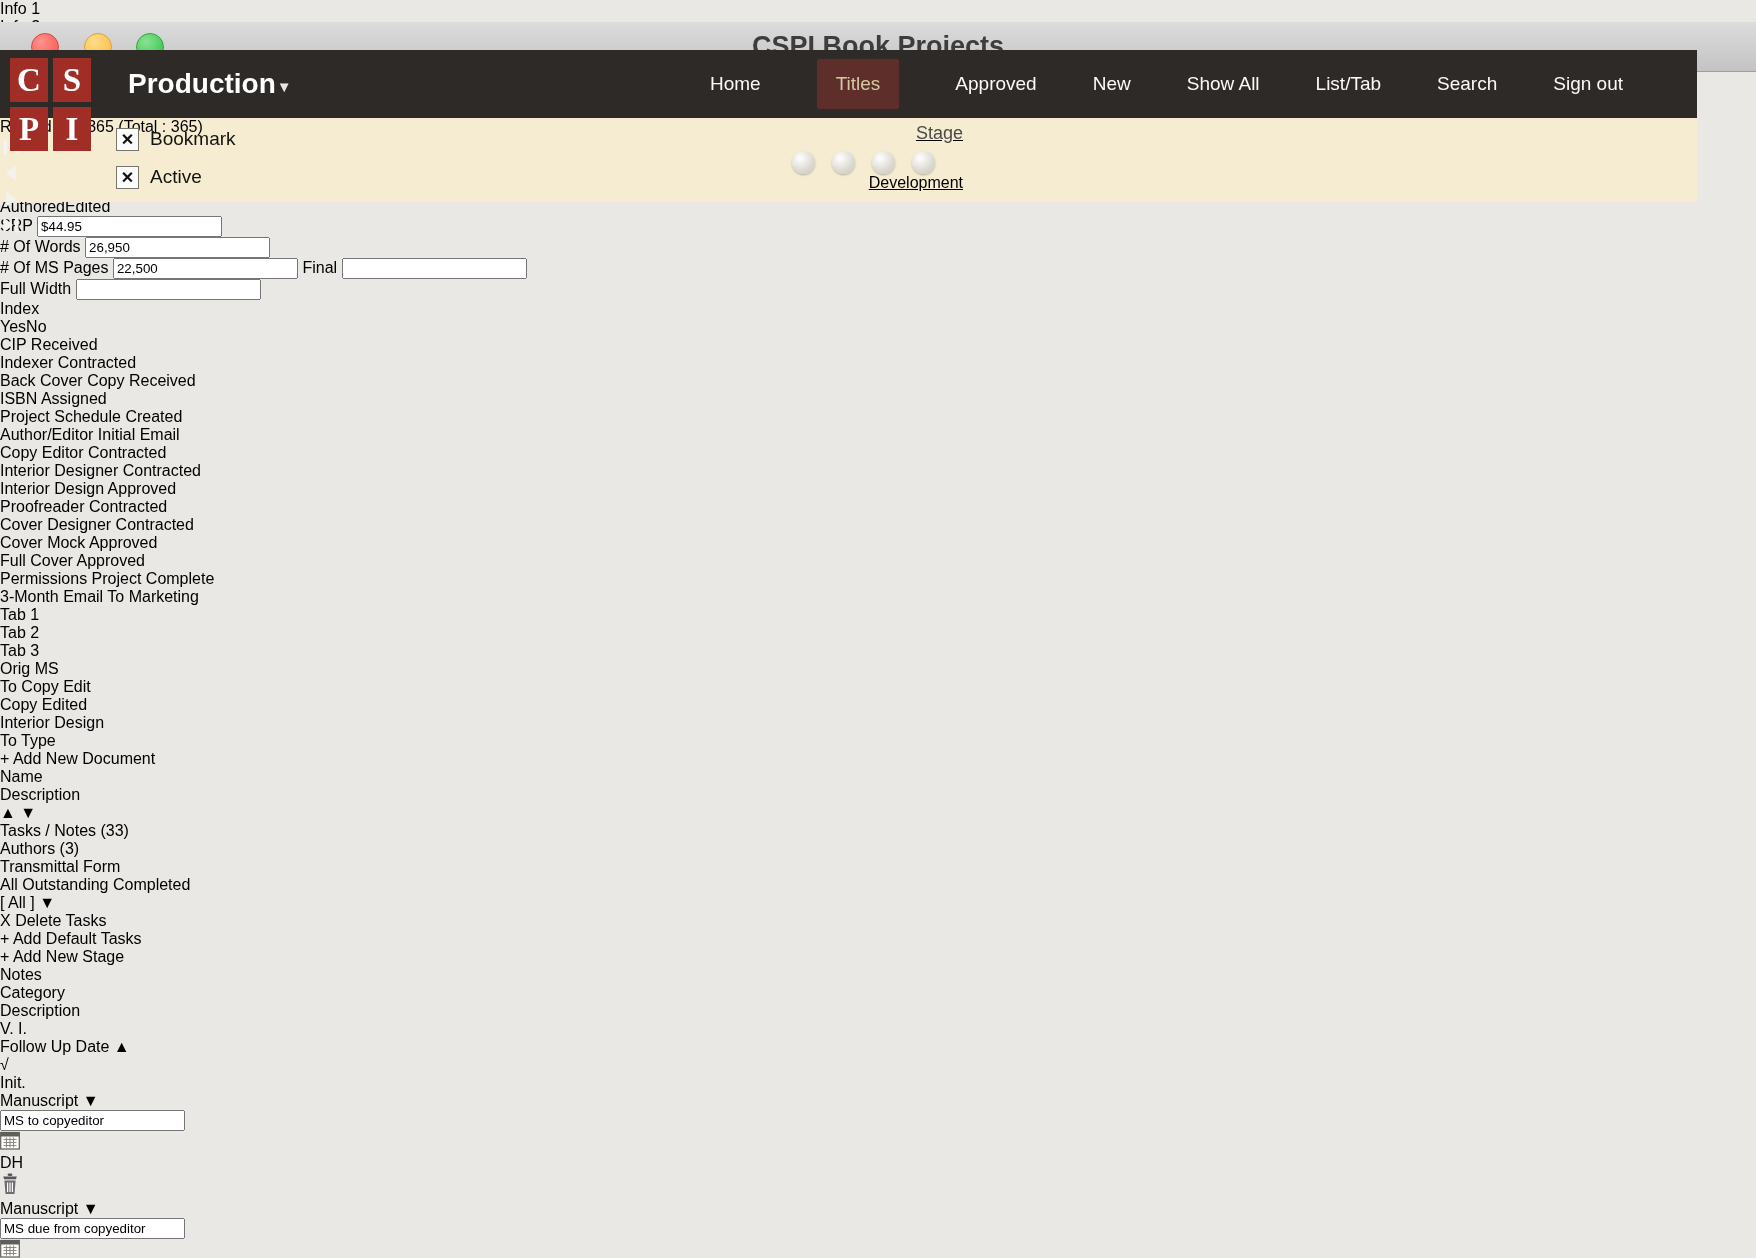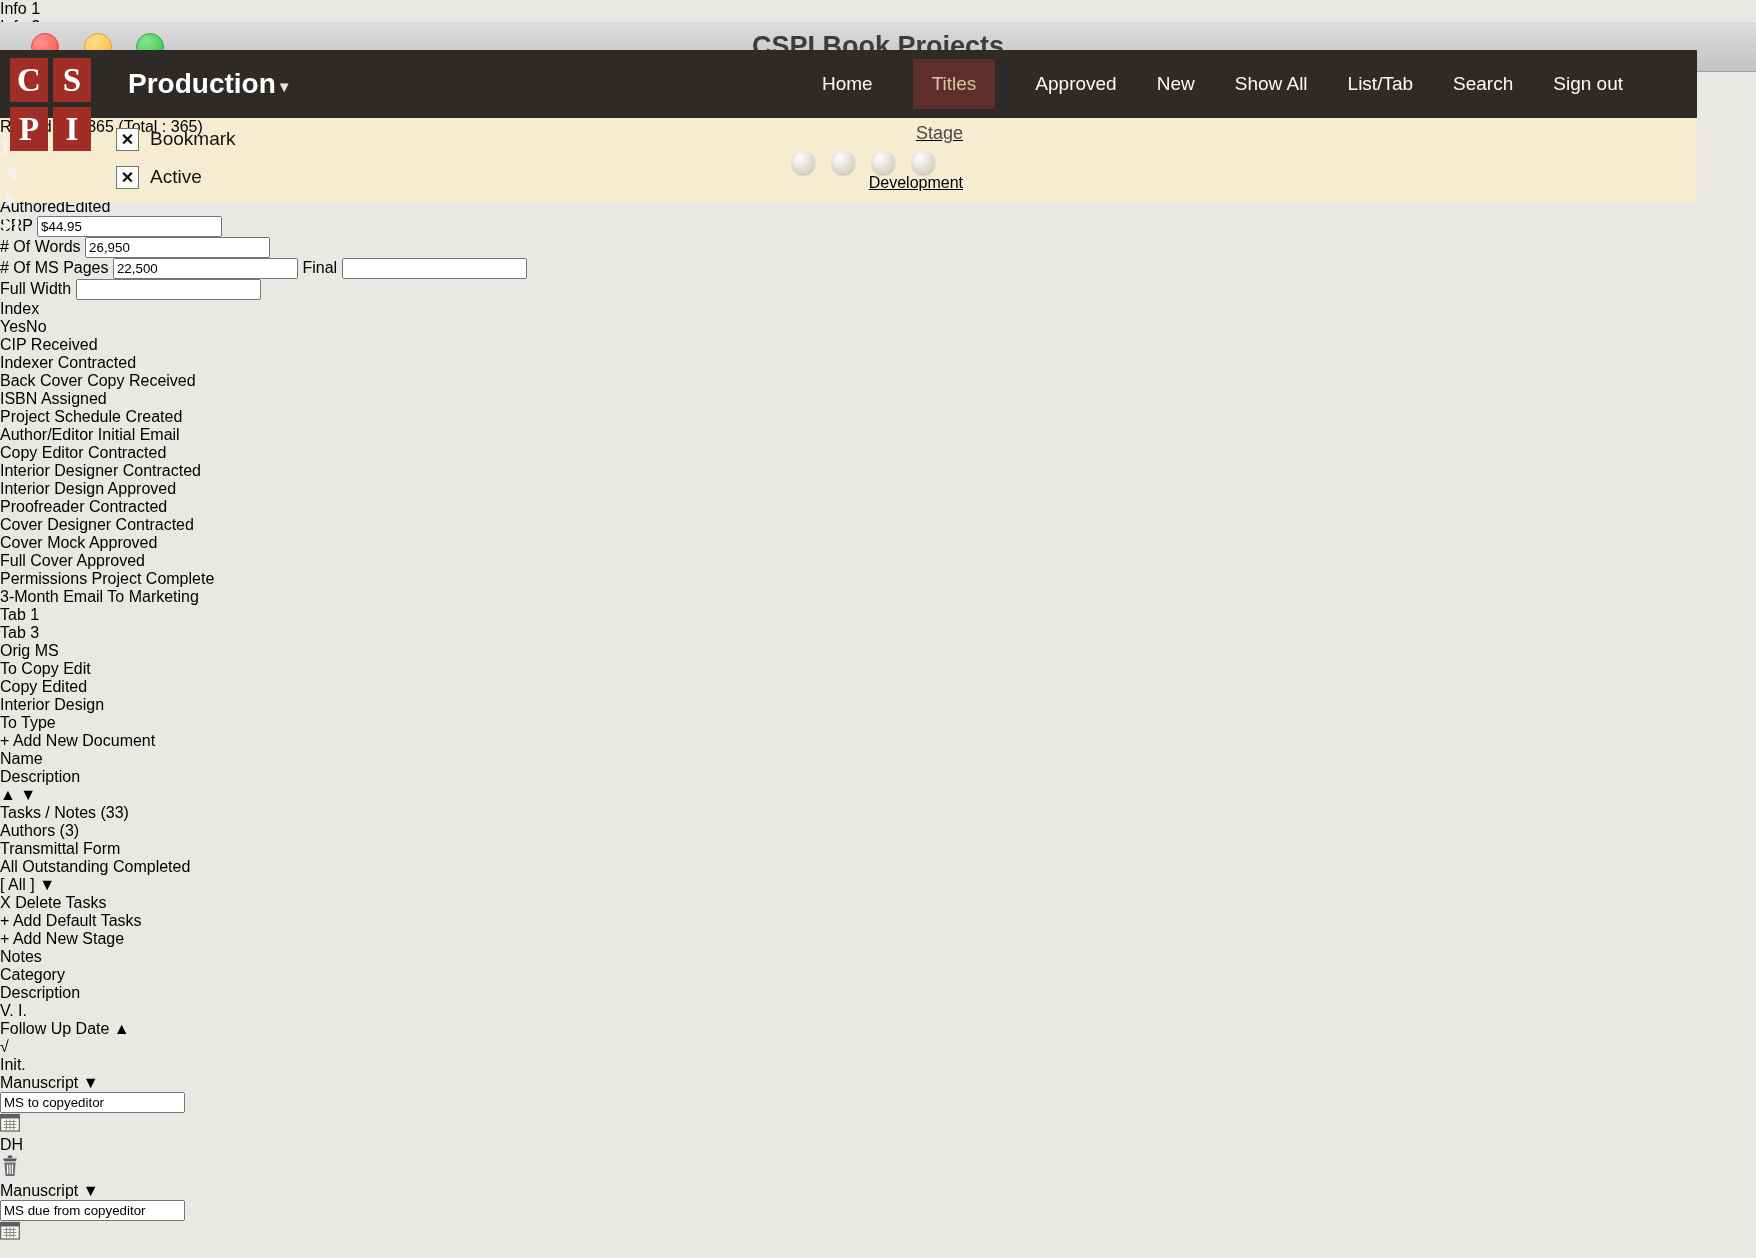--- a/index.html
+++ b/index.html
@@ -10,21 +10,21 @@
   .tl{position:absolute;top:11px;width:28px;height:28px;border-radius:50%;box-sizing:border-box;}
   .tl-close{left:31px;background:radial-gradient(circle at 35% 30%,#ff938e,#fb4f46);border:1px solid #de443d;}
   .tl-min{left:84px;background:radial-gradient(circle at 35% 30%,#ffdd8a,#fcb73a);border:1px solid #dfa232;}
   .tl-max{left:136px;background:radial-gradient(circle at 35% 30%,#8ae193,#2cc23f);border:1px solid #2aa93a;}
   .window-title{position:absolute;left:0;top:0;width:100%;height:50px;line-height:49px;text-align:center;font-size:27px;font-weight:600;color:#3d3d3d;}
 
   
   .navbar{position:absolute;left:0;top:50px;width:1697px;height:68px;background:#2d2a27;}
   .layout-sel{position:absolute;left:128px;top:0;height:68px;display:flex;align-items:center;gap:1px;color:#fff;font-size:28px;font-weight:bold;}
   .layout-sel .caret{font-size:15px;color:#e8e6e2;margin-top:5px;}
-  .nav-items{position:absolute;right:74px;top:0;height:68px;display:flex;align-items:center;gap:40px;}
+  .nav-items{position:absolute;right:74px;top:0;height:68px;display:flex;align-items:center;gap:56px;}
   .nav-item{color:#fbfaf8;font-size:19px;cursor:default;white-space:nowrap;}
   .nav-item.active{background:#5e2f2a;color:#d6c7a5;padding:14px 19px;border-radius:2px;}
   .logo{position:absolute;left:10px;top:58px;display:grid;grid-template-columns:38px 38px;grid-template-rows:44px 44px;gap:5px;z-index:6;}
   .logo .cell{background:#a02d26;color:#fff;display:flex;align-items:center;justify-content:center;font-family:"Liberation Serif",serif;font-weight:bold;font-size:33px;}
 
   
   .record-bar{position:absolute;left:0;top:118px;width:1697px;height:84px;background:#f5ecd2;}
   .toggles{position:absolute;left:116px;top:9px;display:flex;flex-direction:column;gap:14px;}
   .toggle{display:flex;align-items:center;gap:11px;height:24px;font-size:19px;color:#14140f;}
   .xbox{width:23px;height:23px;background:#fbfbf9;border:1px solid #76756e;display:flex;align-items:center;justify-content:center;font-size:16px;font-weight:bold;color:#111;box-sizing:border-box;}
@@ -396,20 +396,21 @@
           </div>
         </div>
 
     </div>
   </div>
 
   <div class="panel docs-panel">
     <div class="tab-row">
 
     <div class="tab active"><span class="t-label">Tab 1</span></div>
+        <div class="tab"><span class="t-label">Tab 2</span></div>
         <div class="tab"><span class="t-label">Tab 3</span></div>
       </div>
     <div class="panel-body">
       <div class="subtab-row">
 
       <div class="subtab active"><span class="t-label">Orig MS</span></div>
           <div class="subtab"><span class="t-label">To Copy Edit</span></div>
           <div class="subtab"><span class="t-label">Copy Edited</span></div>
           <div class="subtab"><span class="t-label">Interior Design</span></div>
           <div class="subtab"><span class="t-label">To Type</span></div>

